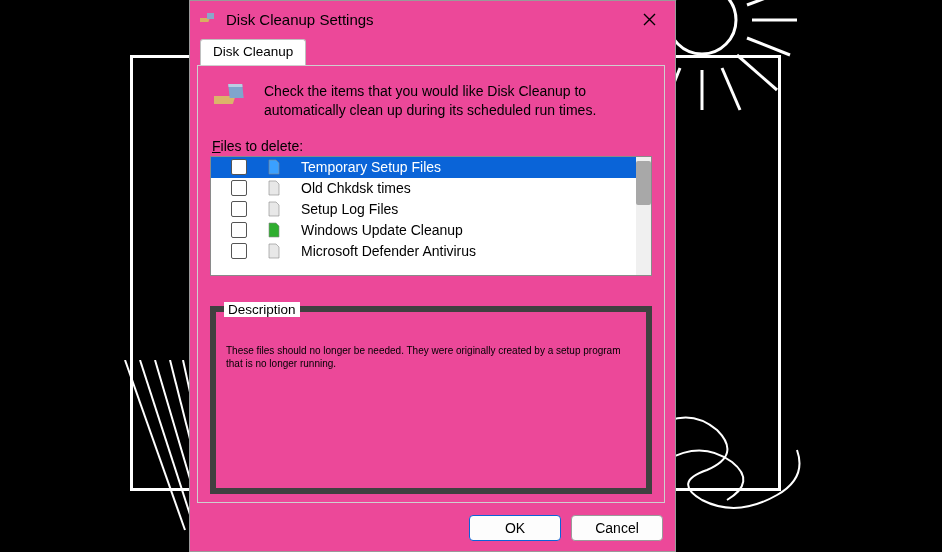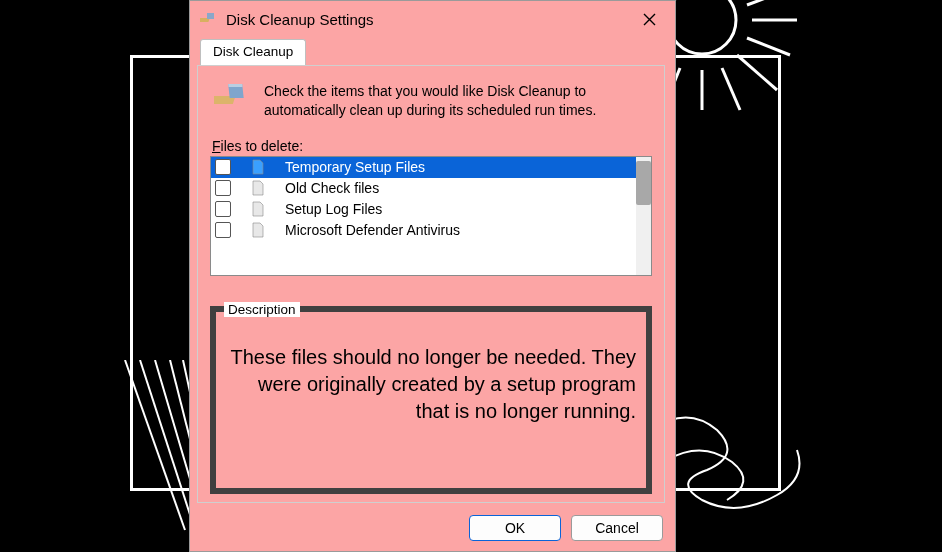--- a/index.html
+++ b/index.html
@@ -2,45 +2,45 @@
 <html><head>
 <meta charset="utf-8">
 <style>
   html,body{margin:0;padding:0;width:942px;height:552px;background:#000;font-family:"Segoe UI",Tahoma,sans-serif;font-size:14px;color:#000;overflow:hidden;}
   
   .bg-sun{position:absolute;top:-40px;right:100px;pointer-events:none;}
   .bg-box{position:absolute;top:55px;left:130px;width:645px;height:430px;border:3px solid #fff;pointer-events:none;}
   .bg-lines{position:absolute;left:115px;top:360px;pointer-events:none;}
   .bg-scribble{position:absolute;right:115px;top:400px;pointer-events:none;}
   
-  .dialog{position:absolute;left:189px;top:0;width:487px;height:552px;background:#fca5a5;border:1px solid #9a9a9a;box-sizing:border-box;display:flex;flex-direction:column;}
+  .dialog{position:absolute;left:189px;top:0;width:487px;height:552px;background:#ec4899;border:1px solid #9a9a9a;box-sizing:border-box;display:flex;flex-direction:column;}
   .titlebar{height:36px;display:flex;align-items:center;padding:0 8px 0 10px;}
   .titlebar .app-icon{width:18px;height:14px;margin-right:8px;display:flex;align-items:center;justify-content:center;}
   .titlebar .title{font-size:15px;flex:1;}
   .titlebar .close{width:36px;height:28px;display:flex;align-items:center;justify-content:center;cursor:pointer;}
   .tab-strip{height:26px;display:flex;padding:0 10px;margin-top:2px;}
   .tab{border:1px solid #bfbfbf;border-bottom:none;background:#fff;padding:4px 12px 4px 12px;font-size:13.5px;border-radius:3px 3px 0 0;position:relative;z-index:2;cursor:pointer;}
   .tab-panel{margin:0 10px 6px 7px;border:1px solid #cfcfcf;flex:1;position:relative;padding:12px 12px 8px 12px;box-sizing:border-box;display:flex;flex-direction:column;}
   .intro{display:flex;gap:14px;margin:4px 4px 14px 4px;}
   .intro .big-icon{width:36px;height:30px;flex:0 0 36px;}
   .intro .intro-text{font-size:14px;line-height:1.35;}
   .files-label{font-size:14px;margin:4px 0 2px 2px;}
   .files-label .u{text-decoration:underline;}
   .listbox{border:1px solid #8a8a8a;height:118px;position:relative;background:#fff;overflow:hidden;}
   .list-inner{position:absolute;left:0;top:0;right:15px;bottom:0;}
-  .list-row{height:21px;display:flex;align-items:center;padding-left:4px;gap:19px;cursor:pointer;}
+  .list-row{height:21px;display:flex;align-items:center;padding-left:20px;gap:19px;cursor:pointer;}
   .list-row.selected{background:#0a64d8;color:#fff;}
   .list-row .chk{width:14px;height:14px;border:1px solid #555;border-radius:2px;background:#fff;flex:0 0 14px;}
   .list-row .fico{width:16px;height:16px;flex:0 0 16px;display:flex;align-items:center;justify-content:center;}
   .list-row .lbl{font-size:14px;white-space:nowrap;}
   .scrollbar{position:absolute;right:0;top:0;width:15px;height:100%;background:#f0f0f0;}
   .scroll-thumb{position:absolute;right:0;top:4px;width:15px;height:44px;background:#a8a8a8;border-radius:2px;}
   .desc-group{margin-top:30px;border:6px solid #404040;flex:1;position:relative;padding:32px 10px 10px 10px;}
   .desc-group .legend{position:absolute;top:-10px;left:8px;background:#fff;padding:0 4px;font-size:13.5px;}
-  .desc-text{font-size:20px;line-height:1.35;text-align:right;}
+  .desc-text{font-size:10px;line-height:1.35;}
   .button-row{display:flex;justify-content:flex-end;gap:10px;padding:6px 12px 10px 12px;}
   .btn{width:92px;height:26px;border:1px solid #9a9a9a;border-radius:4px;background:#fdfdfd;font-size:14px;cursor:pointer;}
   .btn.default{border-color:#0a64d8;}
 </style>
 </head>
 <body>
 
 <div class="bg-box"></div>
 <svg class="bg-sun" width="260" height="200" viewBox="0 0 260 200">
   <g stroke="#fff" stroke-width="3" fill="none">
@@ -126,30 +126,39 @@
             </span>
             <span class="lbl">Temporary Setup Files</span>
           </div>
           <div class="list-row">
             <span class="chk"></span>
             <span class="fico">
               <svg width="14" height="16" viewBox="0 0 14 16">
                 <path d="M2 1 h7 l3 3 v11 h-10 z" fill="#e8e8e8" stroke="#888" stroke-width="0.6"></path>
               </svg>
             </span>
-            <span class="lbl">Old Check files</span>
+            <span class="lbl">Old Chkdsk times</span>
           </div>
           <div class="list-row">
             <span class="chk"></span>
             <span class="fico">
               <svg width="14" height="16" viewBox="0 0 14 16">
                 <path d="M2 1 h7 l3 3 v11 h-10 z" fill="#e8e8e8" stroke="#888" stroke-width="0.6"></path>
               </svg>
             </span>
             <span class="lbl">Setup Log Files</span>
+          </div>
+          <div class="list-row">
+            <span class="chk"></span>
+            <span class="fico">
+              <svg width="14" height="16" viewBox="0 0 14 16">
+                <path d="M2 1 h7 l3 3 v11 h-10 z" fill="#2fae2f" stroke="#888" stroke-width="0.6"></path>
+              </svg>
+            </span>
+            <span class="lbl">Windows Update Cleanup</span>
           </div>
           <div class="list-row">
             <span class="chk"></span>
             <span class="fico">
               <svg width="14" height="16" viewBox="0 0 14 16">
                 <path d="M2 1 h7 l3 3 v11 h-10 z" fill="#e8e8e8" stroke="#888" stroke-width="0.6"></path>
               </svg>
             </span>
             <span class="lbl">Microsoft Defender Antivirus</span>
           </div>

